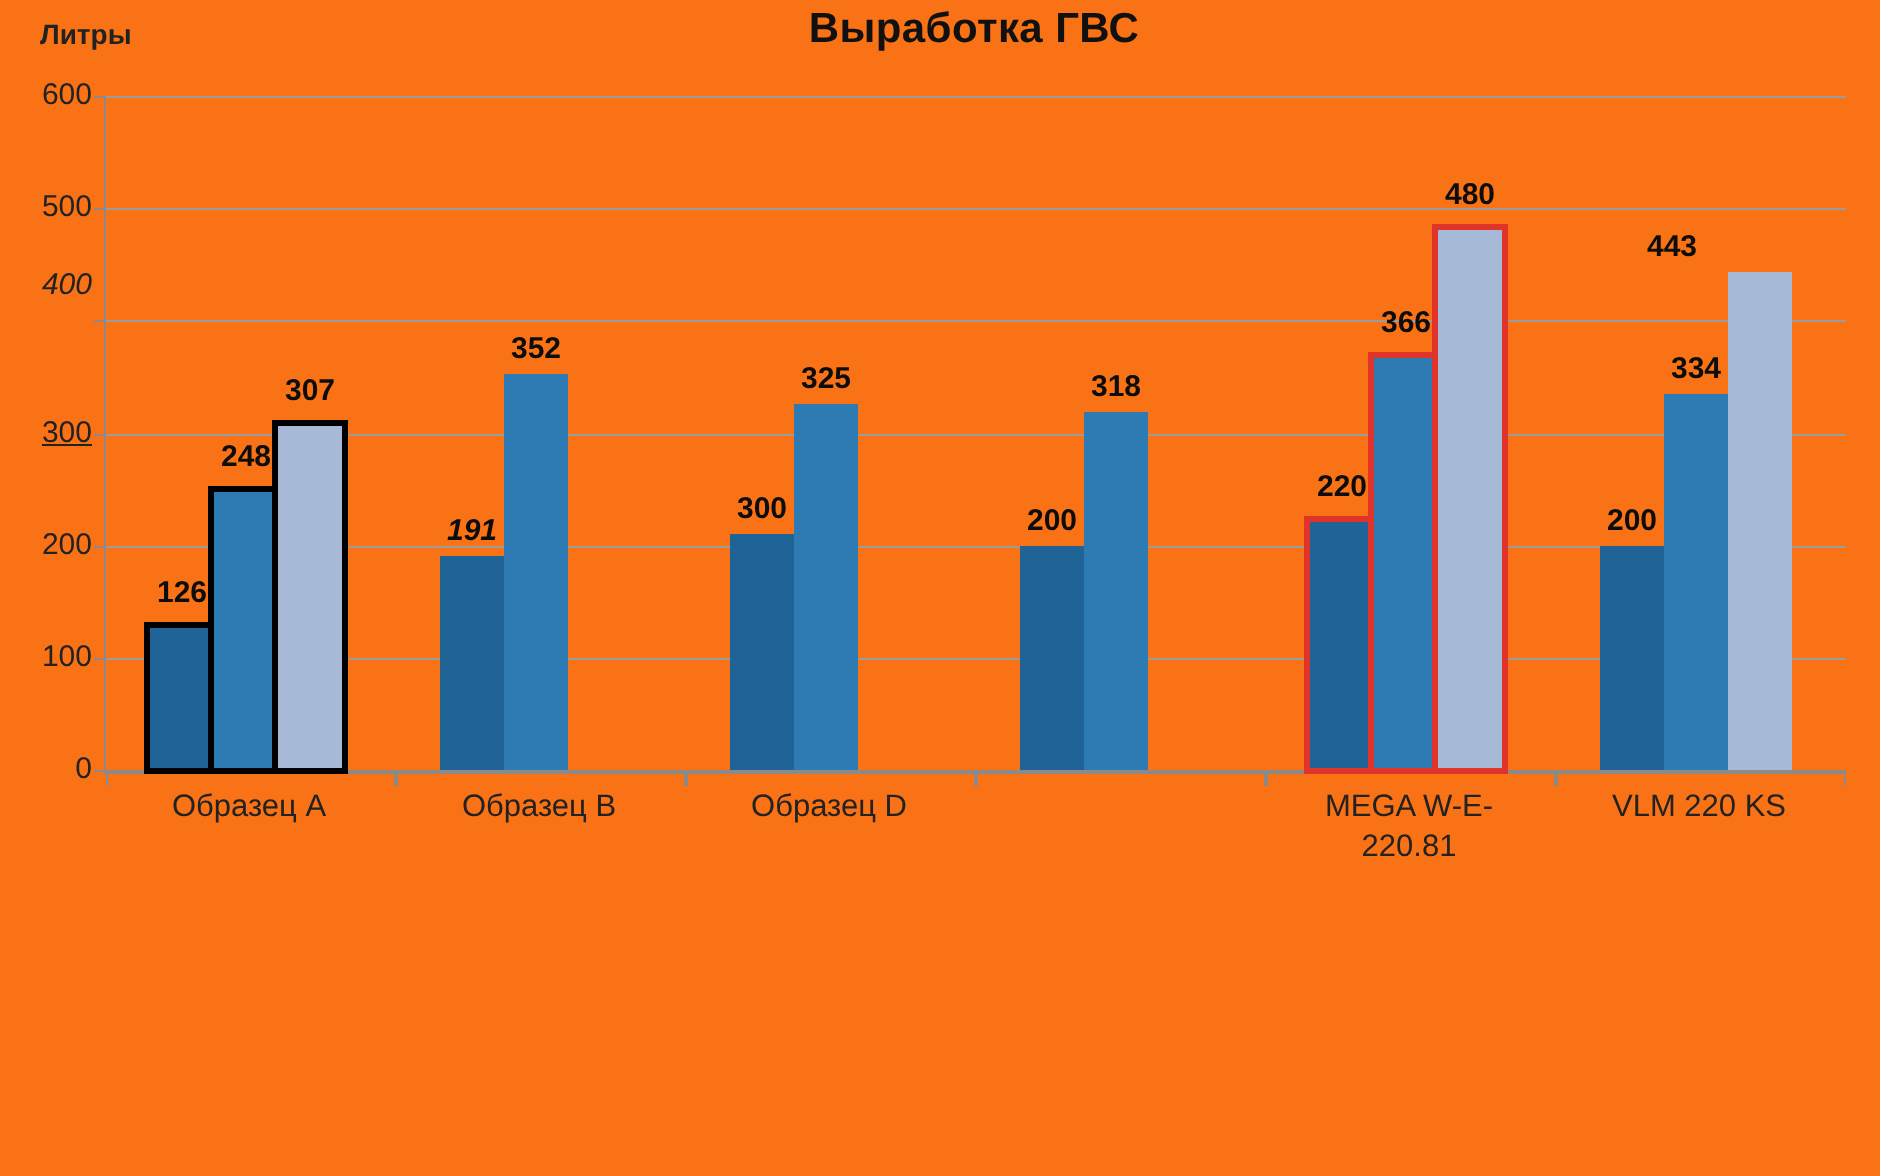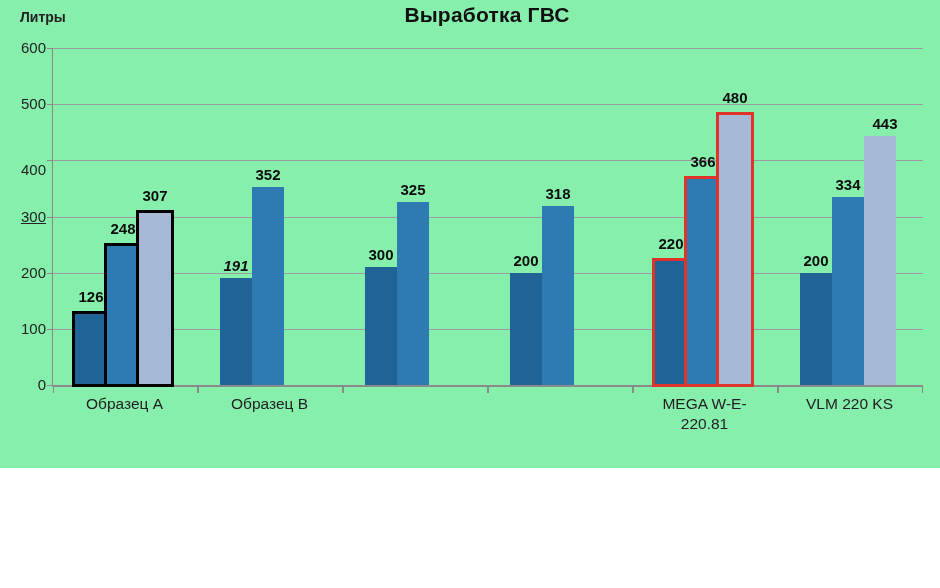--- a/index.html
+++ b/index.html
@@ -1,17 +1,17 @@
 <!DOCTYPE html>
 <html><head>
 <meta charset="utf-8">
 <style>
   html,body{margin:0;padding:0;background:#ffffff;}
   body{font-family:"Liberation Sans", sans-serif;}
-  .chart{position:relative;width:940px;height:468px;background:#86efac;color:#1a1a1a;overflow:hidden;}
+  .chart{position:relative;width:940px;height:588px;background:#f97316;color:#1a1a1a;overflow:hidden;}
   .chart-title{position:absolute;top:3px;left:52px;width:870px;text-align:center;font-size:21px;font-weight:bold;color:#111111;letter-spacing:.2px;}
   .y-axis-title{position:absolute;top:9px;left:20px;font-size:14px;font-weight:bold;color:#222222;}
   .plot{position:absolute;left:52px;top:48px;width:870px;height:337px;border-left:1px solid #8a8a8a;border-bottom:2px solid #8a8a8a;}
   .gridline{position:absolute;left:0;width:100%;height:1px;background:#9c9c9c;}
   .y-tick{position:absolute;left:-6px;width:6px;height:1px;background:#8a8a8a;}
   .x-tick{position:absolute;bottom:-8px;width:1px;height:6px;background:#8a8a8a;}
   .y-labels{position:absolute;left:0;top:0;width:46px;height:588px;}
   .y-label{position:absolute;right:0;width:46px;text-align:right;font-size:15px;color:#222222;}
   .bar{position:absolute;bottom:0;box-sizing:border-box;}
   .bar-value{position:absolute;width:56px;text-align:center;font-size:15px;font-weight:bold;color:#0d0d0d;}
@@ -27,21 +27,21 @@
 <body>
 
 <div class="chart">
   <div class="y-axis-title">Литры</div>
   <div class="chart-title">Выработка ГВС</div>
   <div class="y-labels">
       <div class="y-label" style="top: 376px;">0</div>
       <div class="y-label" style="top: 319.833px;">100</div>
       <div class="y-label" style="top: 263.667px;">200</div>
       <div class="y-label" style="top: 207.5px; text-decoration: underline;">300</div>
-      <div class="y-label" style="top: 161px;">400</div>
+      <div class="y-label" style="top: 134px; font-style: italic;">400</div>
       <div class="y-label" style="top: 95.1667px;">500</div>
       <div class="y-label" style="top: 39px;">600</div>
     </div>
   <div class="plot">
       <div class="y-tick" style="top: 337px;"></div>
       <div class="gridline" style="top: 280.833px;"></div>
       <div class="y-tick" style="top: 280.833px;"></div>
       <div class="gridline" style="top: 224.667px;"></div>
       <div class="y-tick" style="top: 224.667px;"></div>
       <div class="gridline" style="top: 168.5px;"></div>
@@ -85,22 +85,23 @@
       <div class="bar-value" style="left: 622px; bottom: 214.57px;">366</div>
       <div class="bar" style="left: 663px; width: 38px; height: 274.6px; background: rgb(166, 185, 214); border: 3px solid rgb(224, 51, 42); bottom: -2px;"></div>
       <div class="bar-value" style="left: 654px; bottom: 278.6px;">480</div>
       <div class="x-tick" style="left: 724px;"></div>
       <div class="x-tick" style="left: 725px;"></div>
       <div class="bar" style="left: 747px; width: 32px; height: 112.333px; background: rgb(31, 99, 151);"></div>
       <div class="bar-value" style="left: 735px; bottom: 116.333px;">200</div>
       <div class="bar" style="left: 779px; width: 32px; height: 187.597px; background: rgb(46, 123, 180);"></div>
       <div class="bar-value" style="left: 767px; bottom: 191.597px;">334</div>
       <div class="bar" style="left: 811px; width: 32px; height: 248.818px; background: rgb(166, 185, 214);"></div>
-      <div class="bar-value" style="left: 804px; bottom: 252.818px;">443</div>
+      <div class="bar-value" style="left: 755px; bottom: 252.818px;">443</div>
       <div class="x-tick" style="left: 869px;"></div>
     </div>
   <div class="x-labels">
       <div class="x-label" style="left: 145px; width: 145px;"><span>Образец B</span></div>
       <div class="x-label" style="left: 0px; width: 145px;"><span>Образец A</span></div>
+      <div class="x-label" style="left: 290px; width: 145px;"><span>Образец D</span></div>
       <div class="x-label" style="left: 580px; width: 145px;"><span>MEGA W-E-220.81</span></div>
       <div class="x-label" style="left: 725px; width: 145px;"><span>VLM 220 KS</span></div>
     </div>
 </div>
 
 </body></html>

